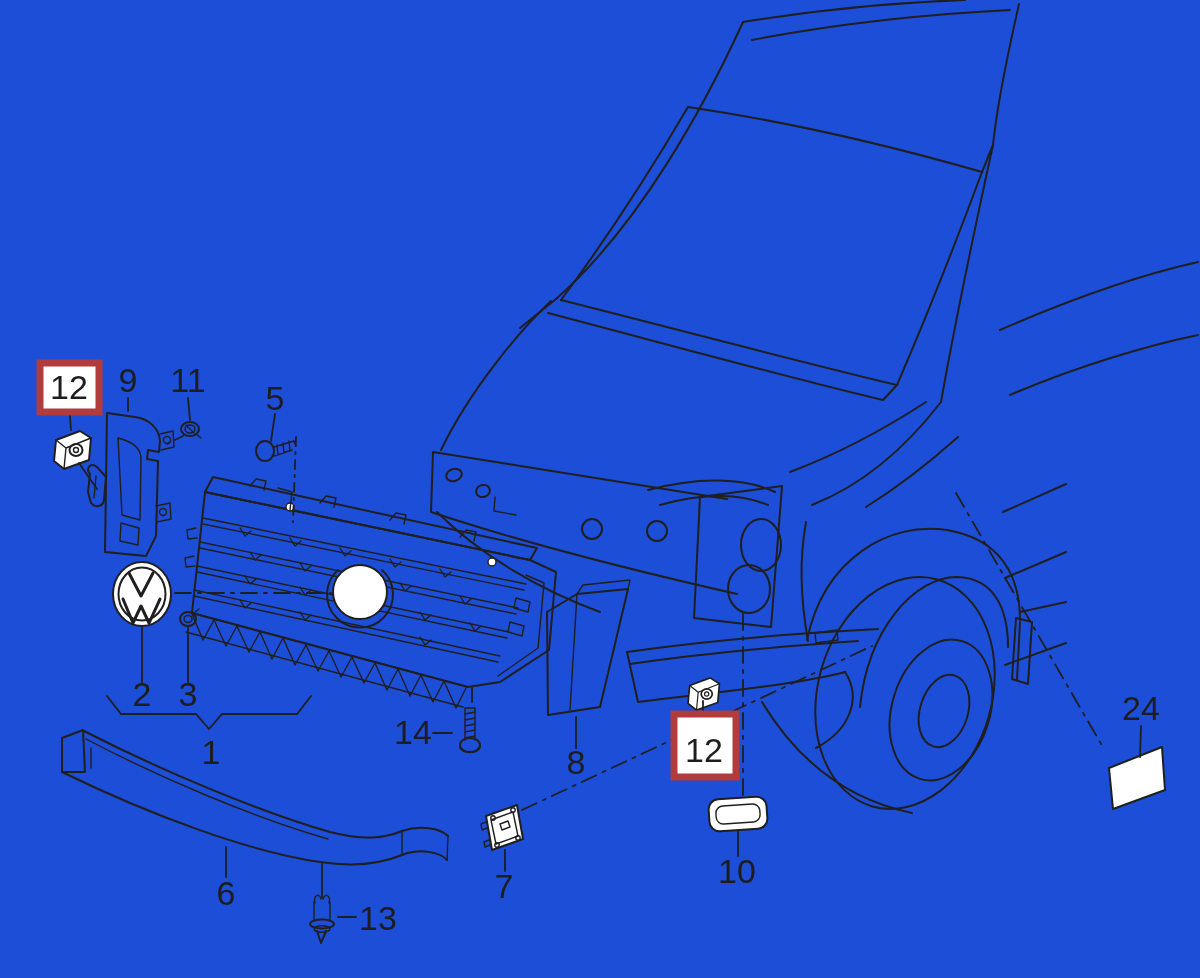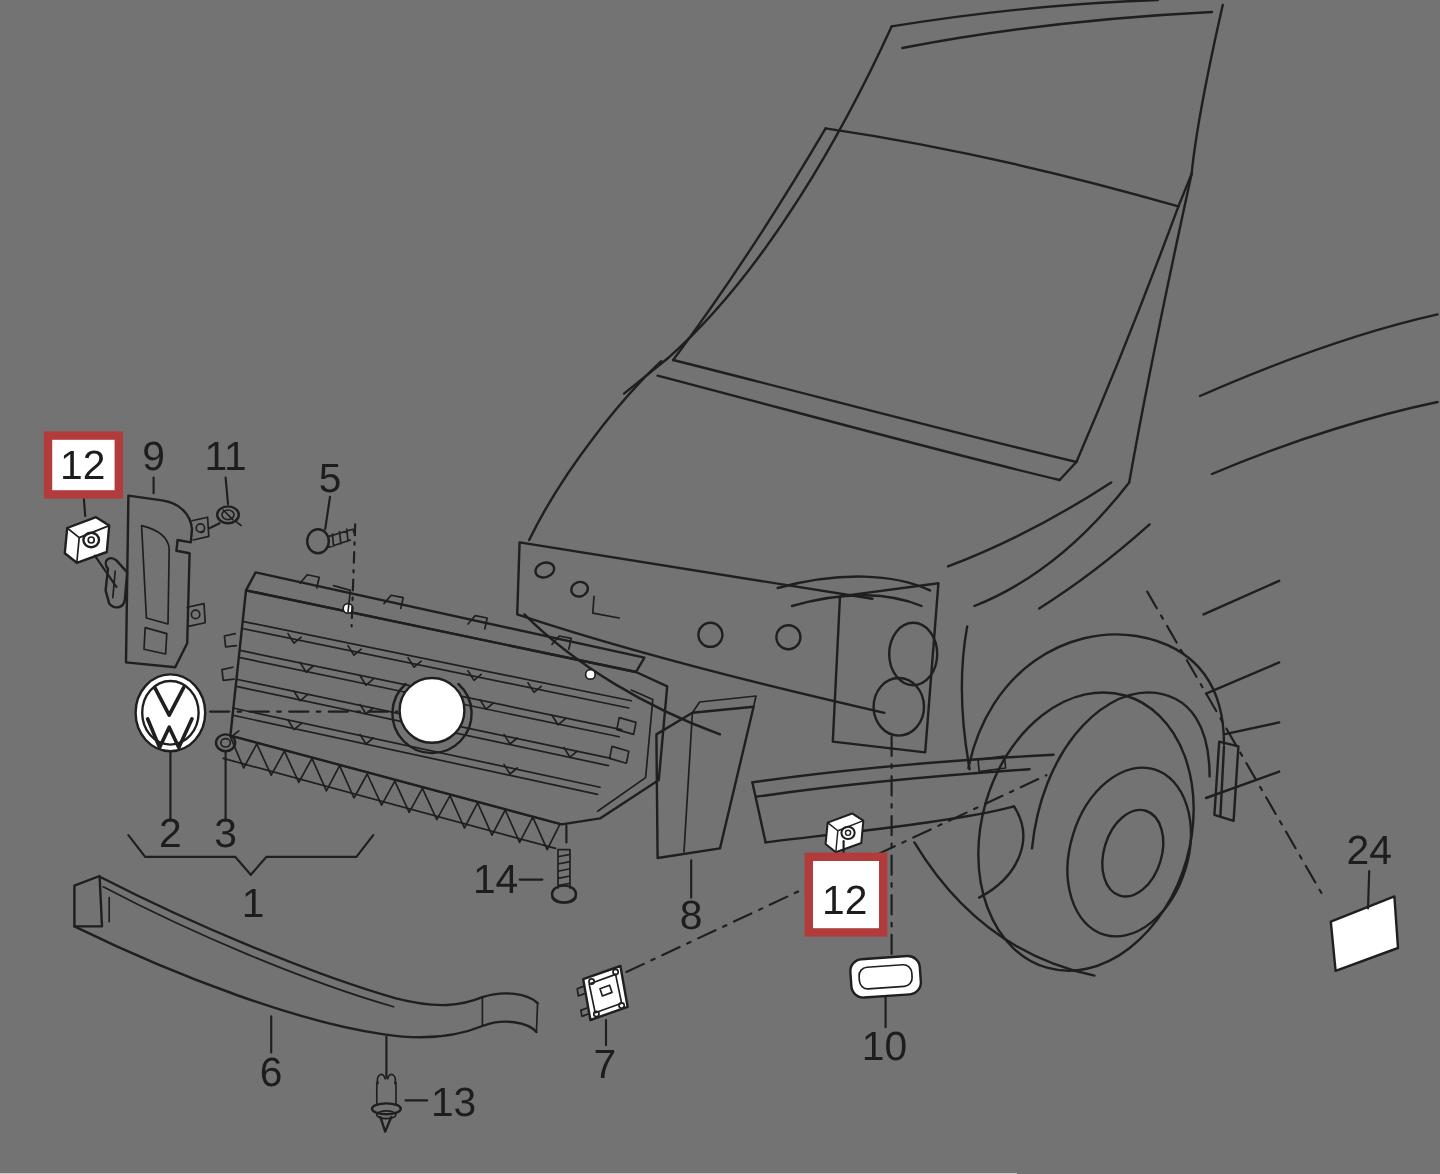--- a/index.html
+++ b/index.html
@@ -1,16 +1,16 @@
 <!DOCTYPE html>
 <html><head>
 <meta charset="utf-8">
 <style>
   html,body{margin:0;padding:0;background:#ffffff;}
-  .stage{position:relative;width:1200px;height:978px;background:#737373;overflow:hidden;
+  .stage{position:relative;width:1200px;height:978px;background:#1d4ed8;overflow:hidden;
          font-family:"Liberation Sans", sans-serif;}
   svg{display:block}
   .callout{font-family:"Liberation Sans", sans-serif;font-size:34px;fill:#1d1d1d;}
   .art{stroke:#1f1f1f;fill:none;stroke-width:2;stroke-linecap:round;stroke-linejoin:round;}
   .fine{stroke-width:1.4;}
   .leader{stroke:#1f1f1f;fill:none;stroke-width:1.8;stroke-linecap:round;}
   .dashdot{stroke-dasharray:16 7 3 7;}
   .dashdot-sm{stroke-dasharray:9 6 2 6;}
   .whitefill{fill:#ffffff;}
 </style>

